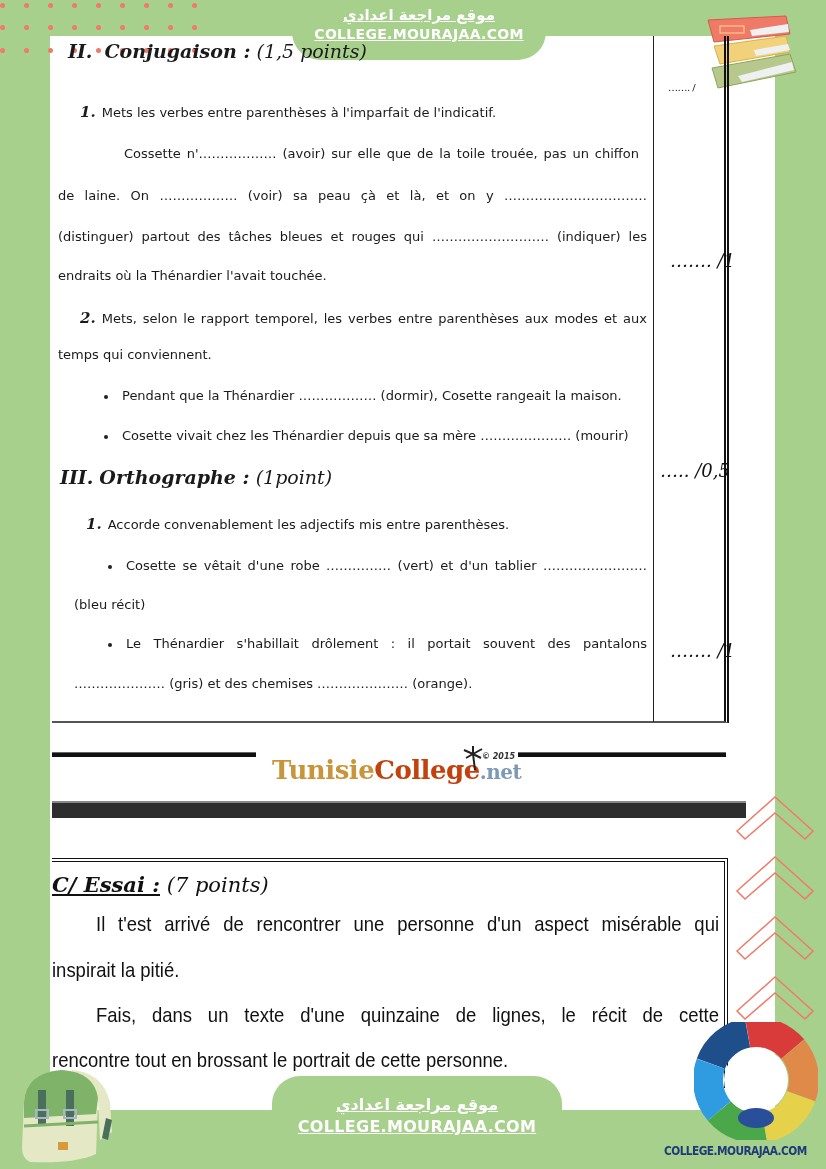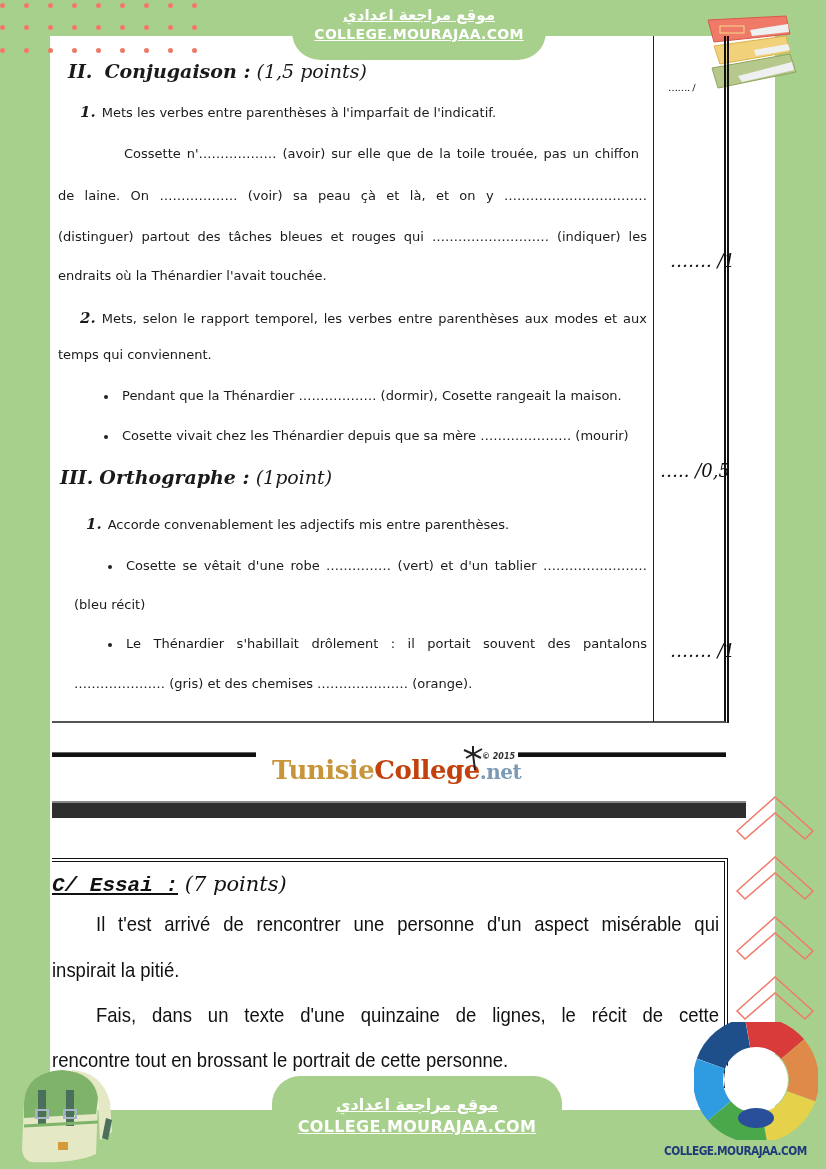--- a/index.html
+++ b/index.html
@@ -44,21 +44,21 @@
   #tc-logo .t2 { color: #c2410c; }
   #tc-logo .t3 { color: #7c9ab5; font-size: 20px; }
   #tc-year { position: absolute; left: 482px; top: 752px; font-size: 8px; font-style: italic; font-weight: bold; color: #333; }
   #dark-bar { position: absolute; left: 52px; top: 801px; width: 694px; height: 17px; background: #2e2e2e; border-top: 2px solid #888; }
 
   
   #essay-box { position: absolute; left: 52px; top: 858px; width: 676px; height: 230px; border-top: 4px double #111; border-right: 4px double #111; }
   .essay-line { position: absolute; font-family: "Liberation Sans", sans-serif; font-size: 21px; color: #111; white-space: nowrap; transform: scaleX(0.88); transform-origin: left; }
   .essay-just { text-align: justify; text-align-last: justify; white-space: normal; }
   #essay-title { position: absolute; left: 52px; top: 872px; font-family: "DejaVu Serif", serif; font-style: italic; font-size: 21px; }
-  #essay-title u { font-weight: bold; font-family: Liberation Mono, monospace; }
+  #essay-title u { font-weight: bold; }
 
   
   .chev { position: absolute; left: 735px; width: 80px; height: 50px; }
   #brand-text { position: absolute; left: 664px; top: 1144px; font-family: "DejaVu Sans", sans-serif; font-weight: bold; font-size: 11.5px; color: #1f3a7a; letter-spacing: -0.6px; transform: scaleX(0.92); transform-origin: left; }
 </style>
 </head>
 <body>
 
 <div class="green" id="frame-top"></div>
 <div class="green" id="frame-left"></div>
@@ -106,21 +106,21 @@
   <path d="M16 32 L88 22 L92 38 L22 50 Z" fill="#f1d27a" stroke="#d9b24a" stroke-width="1"></path>
   <path d="M56 36 L90 30 L92 36 L58 42 Z" fill="#eef0f2"></path>
   <path d="M10 6 L88 2 L92 20 L16 28 Z" fill="#ef7a68" stroke="#d8594a" stroke-width="1"></path>
   <path d="M52 16 L90 10 L91 18 L54 22 Z" fill="#eef0f2"></path>
   <rect x="22" y="12" width="24" height="7" fill="none" stroke="#f6d98a" stroke-width="1"></rect>
 </svg>
 
 <div id="exam-box"></div>
 <div id="exam-divider"></div>
 
-<div class="line heading" style="left:68px;top:60px">
+<div class="line heading" style="left:68px;top:40px">
   <b>II.</b>&nbsp;&nbsp;<b>Conjugaison :</b> <span class="pts">(1,5 points)</span>
 </div>
 <div class="score" style="left:668px;top:74px"><span class="dots-txt">……. /</span></div>
 
 <div class="line" style="left:80px;top:103px">
   <span class="num">1.</span><span>Mets les verbes entre parenthèses à l'imparfait de l'indicatif.</span>
 </div>
 <div class="line justify" style="left:124px;top:146px;width:515px">Cossette n'………………  (avoir) sur elle que de la toile trouée, pas un chiffon</div>
 <div class="line justify" style="left:58px;top:188px;width:589px">de laine. On  ……………… (voir) sa peau çà et là, et on y  ……………………………</div>
 <div class="line justify" style="left:58px;top:229px;width:589px">(distinguer) partout des tâches bleues et rouges qui  ……………………… (indiquer)  les</div>

